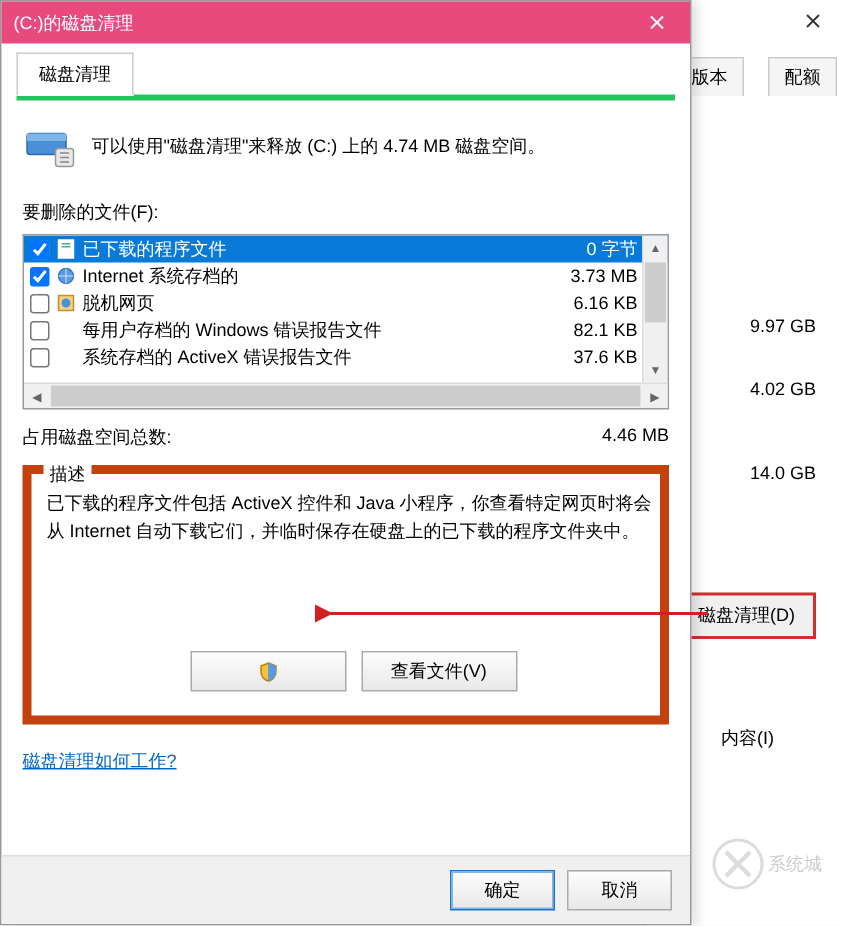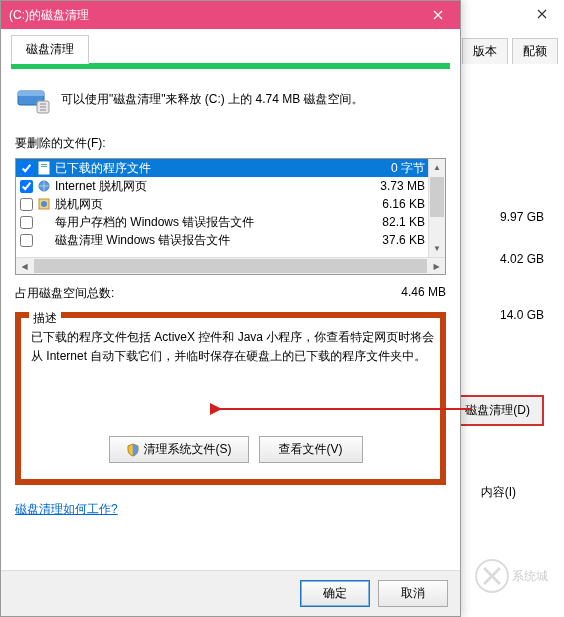--- a/index.html
+++ b/index.html
@@ -2,36 +2,36 @@
 <html><head>
 <meta charset="utf-8">
 <style>
 * { box-sizing: border-box; margin: 0; padding: 0; font-family: "Microsoft YaHei", "SimSun", sans-serif; font-size: 12px; }
 body { width: 564px; height: 617px; background: #f0f0f0; position: relative; overflow: hidden; }
 
 
 .bg-window { position: absolute; right: 0; top: 0; width: 135px; height: 617px; background: #fff; border-left: 1px solid #ccc; }
 .bg-close { position: absolute; top: 0; right: 0; width: 45px; height: 28px; display: flex; align-items: center; justify-content: center; color: #555; }
 .bg-close svg { width: 10px; height: 10px; }
-.bg-tabs { position: absolute; top: 38px; right: 6px; display: flex; gap: 4px; }
+.bg-tabs { position: absolute; top: 38px; right: 6px; display: flex; gap: 16px; }
 .bg-tab { padding: 4px 10px; background: #f5f5f5; border: 1px solid #ccc; border-bottom: none; }
 .bg-stats { position: absolute; top: 210px; right: 20px; display: flex; flex-direction: column; gap: 28px; text-align: right; }
 .bg-btn { position: absolute; top: 395px; right: 20px; padding: 5px 12px; border: 2px solid #d03030; background: #f0f0f0; font-size: 12px; }
 .bg-content-label { position: absolute; top: 484px; right: 48px; text-align: right; }
 .bg-watermark { position: absolute; bottom: 18px; right: 0; opacity: 0.5; }
 
 
 .dialog { position: absolute; left: 0; top: 0; width: 461px; height: 617px; background: #fff; border: 1px solid #999; box-shadow: 3px 0 8px rgba(0,0,0,0.15); }
 .titlebar { height: 28px; background: #e84a7e; color: #fff; display: flex; align-items: center; padding-left: 8px; }
 .titlebar-title { flex: 1; font-size: 12px; }
 .titlebar-close { width: 45px; height: 28px; display: flex; align-items: center; justify-content: center; }
 
 .body { padding: 6px 10px 10px 10px; }
 
-.tab-strip { display: flex; border-bottom: 6px solid #22c55e; margin-bottom: 12px; text-align: right; }
+.tab-strip { display: flex; border-bottom: 4px solid #22c55e; margin-bottom: 12px; text-align: right; }
 .tab { padding: 5px 14px; border: 1px solid #ccc; border-bottom: 1px solid #fff; background: #fff; margin-bottom: -1px; }
 
 .intro { display: flex; gap: 10px; align-items: center; margin: 4px 4px 18px 4px; }
 .intro-icon { width: 36px; height: 36px; flex-shrink: 0; }
 .intro-text { line-height: 1.4; }
 
 .label-row { margin: 4px 4px 6px 4px; }
 
 .listbox-wrap { border: 1px solid #999; margin: 0 4px; }
 .listbox { height: 98px; overflow: hidden; position: relative; }
@@ -140,21 +140,21 @@
           <span class="list-size">0 字节</span>
         </div>
         <div class="list-row">
           <input type="checkbox" checked="" style="">
           <span class="list-icon">
             <svg viewBox="0 0 14 14">
                 <circle cx="7" cy="7" r="5" fill="#5a9be0" stroke="#3a7bc0"></circle>
                 <path d="M2 7 h10 M7 2 v10" stroke="#fff" stroke-width="0.7" opacity="0.7"></path>
               </svg>
           </span>
-          <span class="list-label">Internet 脱机网页</span>
+          <span class="list-label">Internet 系统存档的</span>
           <span class="list-size">3.73 MB</span>
         </div>
         <div class="list-row">
           <input type="checkbox" style="">
           <span class="list-icon">
             <svg viewBox="0 0 14 14">
                 <rect x="2" y="2" width="10" height="10" fill="#f5d080" stroke="#c09030"></rect>
                 <circle cx="7" cy="7" r="3" fill="#4a90d9"></circle>
               </svg>
           </span>
@@ -163,21 +163,21 @@
         </div>
         <div class="list-row">
           <input type="checkbox" style="">
           <span class="list-icon"></span>
           <span class="list-label">每用户存档的 Windows 错误报告文件</span>
           <span class="list-size">82.1 KB</span>
         </div>
         <div class="list-row">
           <input type="checkbox" style="">
           <span class="list-icon"></span>
-          <span class="list-label">磁盘清理 Windows 错误报告文件</span>
+          <span class="list-label">系统存档的 ActiveX 错误报告文件</span>
           <span class="list-size">37.6 KB</span>
         </div>
         <div class="list-scroll">
           <div class="scroll-btn">▲</div>
           <div class="scroll-thumb"></div>
           <div style="flex:1"></div>
           <div class="scroll-btn">▼</div>
         </div>
       </div>
       <div class="h-scroll">
@@ -198,21 +198,20 @@
       <div class="desc-text">已下载的程序文件包括 ActiveX 控件和 Java 小程序，你查看特定网页时将会从 Internet 自动下载它们，并临时保存在硬盘上的已下载的程序文件夹中。</div>
       <div class="btn-row">
         <button class="btn">
           <span class="shield-icon">
             <svg viewBox="0 0 14 14">
                 <path d="M7 1 L12 3 V7 C12 10 9.5 12.5 7 13 C4.5 12.5 2 10 2 7 V3 Z" fill="#f5c040" stroke="#c08000"></path>
                 <path d="M7 1 L7 13" stroke="#5a9be0" stroke-width="0.5"></path>
                 <path d="M7 1 L12 3 V7 C12 10 9.5 12.5 7 13 Z" fill="#5a9be0"></path>
               </svg>
           </span>
-          <span>清理系统文件(S)</span>
         </button>
         <button class="btn">查看文件(V)</button>
       </div>
     </div>
 
     <a class="link" href="#">磁盘清理如何工作?</a>
   </div>
 
   <div class="dialog-buttons">
     <button class="dlg-btn default">确定</button>

